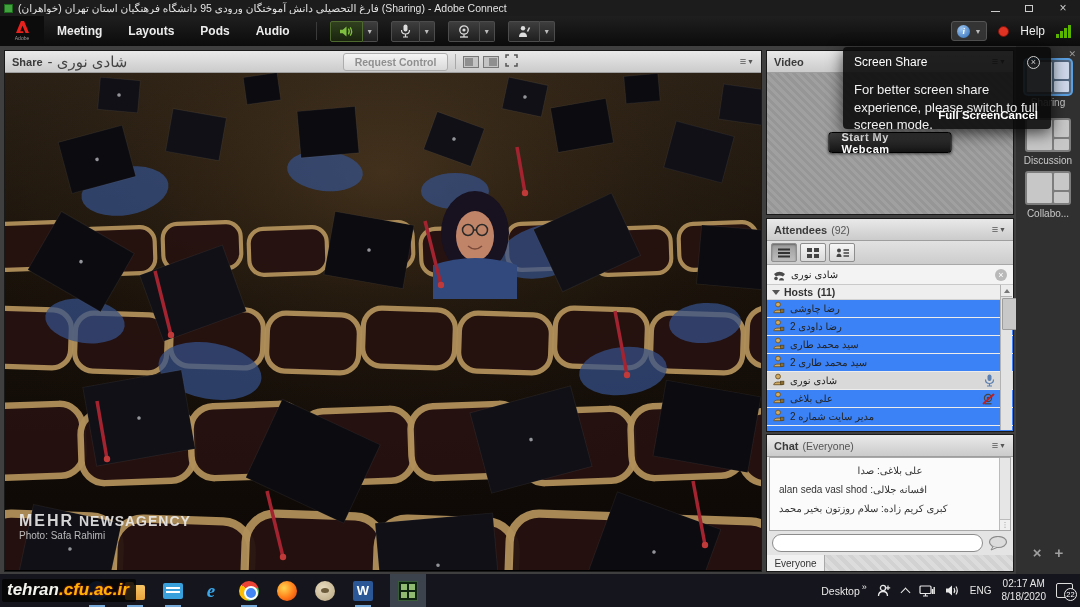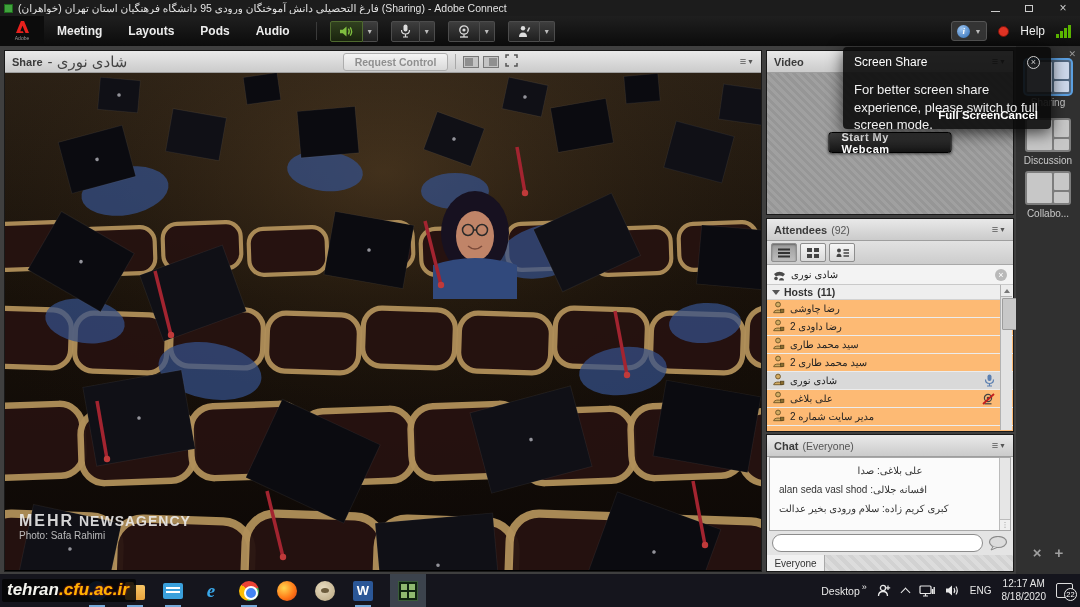--- a/index.html
+++ b/index.html
@@ -81,21 +81,21 @@
     background:linear-gradient(#e2e2e2,#cccccc); border-bottom:1px solid #a8a8a8;
     display:flex; align-items:center; padding-left:4px; gap:3px; }
   .vbtn { width:26px; height:19px; border:1px solid #8e8e8e; border-radius:2px;
     background:linear-gradient(#f6f6f6,#d9d9d9); display:flex; align-items:center; justify-content:center; }
   .vbtn.sel { background:linear-gradient(#9d9d9d,#bdbdbd); box-shadow:inset 0 1px 2px rgba(0,0,0,.35); }
   .phonerow { position:absolute; top:46px; left:0; right:0; height:20px; background:#f3f3f3;
     border-bottom:1px solid #c9c9c9; display:flex; align-items:center; padding:0 6px; gap:5px; }
   .phonerow .nm { font-size:10px; color:#222; }
   .rowclose { margin-left:auto; width:12px; height:12px; border-radius:50%; background:#b9b9b9;
     color:#fff; font-size:9px; line-height:12px; text-align:center; }
-  .attlist { position:absolute; top:66px; left:0; right:0; bottom:0; background:#fdba74; }
+  .attlist { position:absolute; top:66px; left:0; right:0; bottom:0; background:#3b82f6; }
   .groupheader { height:15px; background:#eeeeee; border-bottom:1px solid #d2d2d2; display:flex;
     align-items:center; padding:0 5px; font-size:10.5px; font-weight:bold; color:#333; gap:4px; }
   .tri { width:0; height:0; border-left:4px solid transparent; border-right:4px solid transparent;
     border-top:5px solid #555; }
   .attrow { height:18px; border-bottom:1px solid #ececec; display:flex; align-items:center;
     padding:0 5px; gap:5px; }
   .attrow.hl { background:#d9d9d9; }
   .attrow .nm { font-size:10px; color:#222; }
   .attrow .st { margin-left:auto; margin-right:13px; display:flex; align-items:center; }
   .scrollv { position:absolute; right:1px; top:0; bottom:1px; width:12px; background:#e3e3e3;
@@ -612,21 +612,21 @@
   <div class="pod" id="chatpod">
     <div class="pod-h">
       <span>Chat</span>
       <span class="count">(Everyone)</span>
       <span class="podmenu">≡<small>▼</small></span>
     </div>
     <div class="chat-msgs">
       <div id="chat-lines">
           <div class="chat-line" dir="rtl" style="text-align: center;">علی بلاغی: صدا</div>
           <div class="chat-line" dir="rtl" style="text-align: left;">افسانه جلالی: alan seda vasl shod</div>
-          <div class="chat-line" dir="rtl" style="text-align: left;">کبری کریم زاده: سلام ورودی بخیر عدالت</div>
+          <div class="chat-line" dir="rtl" style="text-align: left;">کبری کریم زاده: سلام روزتون بخیر محمد</div>
         </div>
       <div class="chat-scroll">
           <div class="box">⋮</div>
         </div>
     </div>
     <div class="chat-input-row">
       <input class="chat-input" value="" style="">
       <svg width="20" height="15" viewBox="0 0 20 15">
         <ellipse cx="10" cy="6" rx="8.5" ry="5.5" fill="#dcdcdc" stroke="#8a8a8a" stroke-width="1.2"></ellipse>
         <path d="M5,10.5 L3,14 L9,11.5" fill="#dcdcdc" stroke="#8a8a8a" stroke-width="1"></path>
@@ -736,21 +736,21 @@
         <rect x="1" y="2" width="11" height="7.5" rx="1" fill="none" stroke="#e8e8e8" stroke-width="1.2"></rect>
         <path d="M4,12 H9 M6.5,9.5 V12" stroke="#e8e8e8" stroke-width="1.2"></path>
         <path d="M13.5,5 V10 M15.2,3 V10" stroke="#e8e8e8" stroke-width="1.4"></path>
       </svg>
       <svg width="15" height="13" viewBox="0 0 15 13">
         <path d="M1,4.5 H3.5 L7,1.5 V11.5 L3.5,8.5 H1 Z" fill="#e8e8e8"></path>
         <path d="M9,4 Q10.5,6.5 9,9 M11,2.5 Q13.5,6.5 11,10.5" stroke="#e8e8e8" stroke-width="1.2" fill="none"></path>
       </svg>
       <span class="engtxt">ENG</span>
       <span class="clock">
-        <span>12:17 AM</span><br><span>8/18/2020</span>
+        <span>02:17 AM</span><br><span>8/18/2020</span>
       </span>
       <span class="notif">
         <span class="badge">22</span>
       </span>
     </div>
   </div>
 
 </div>
 
 </body></html>

